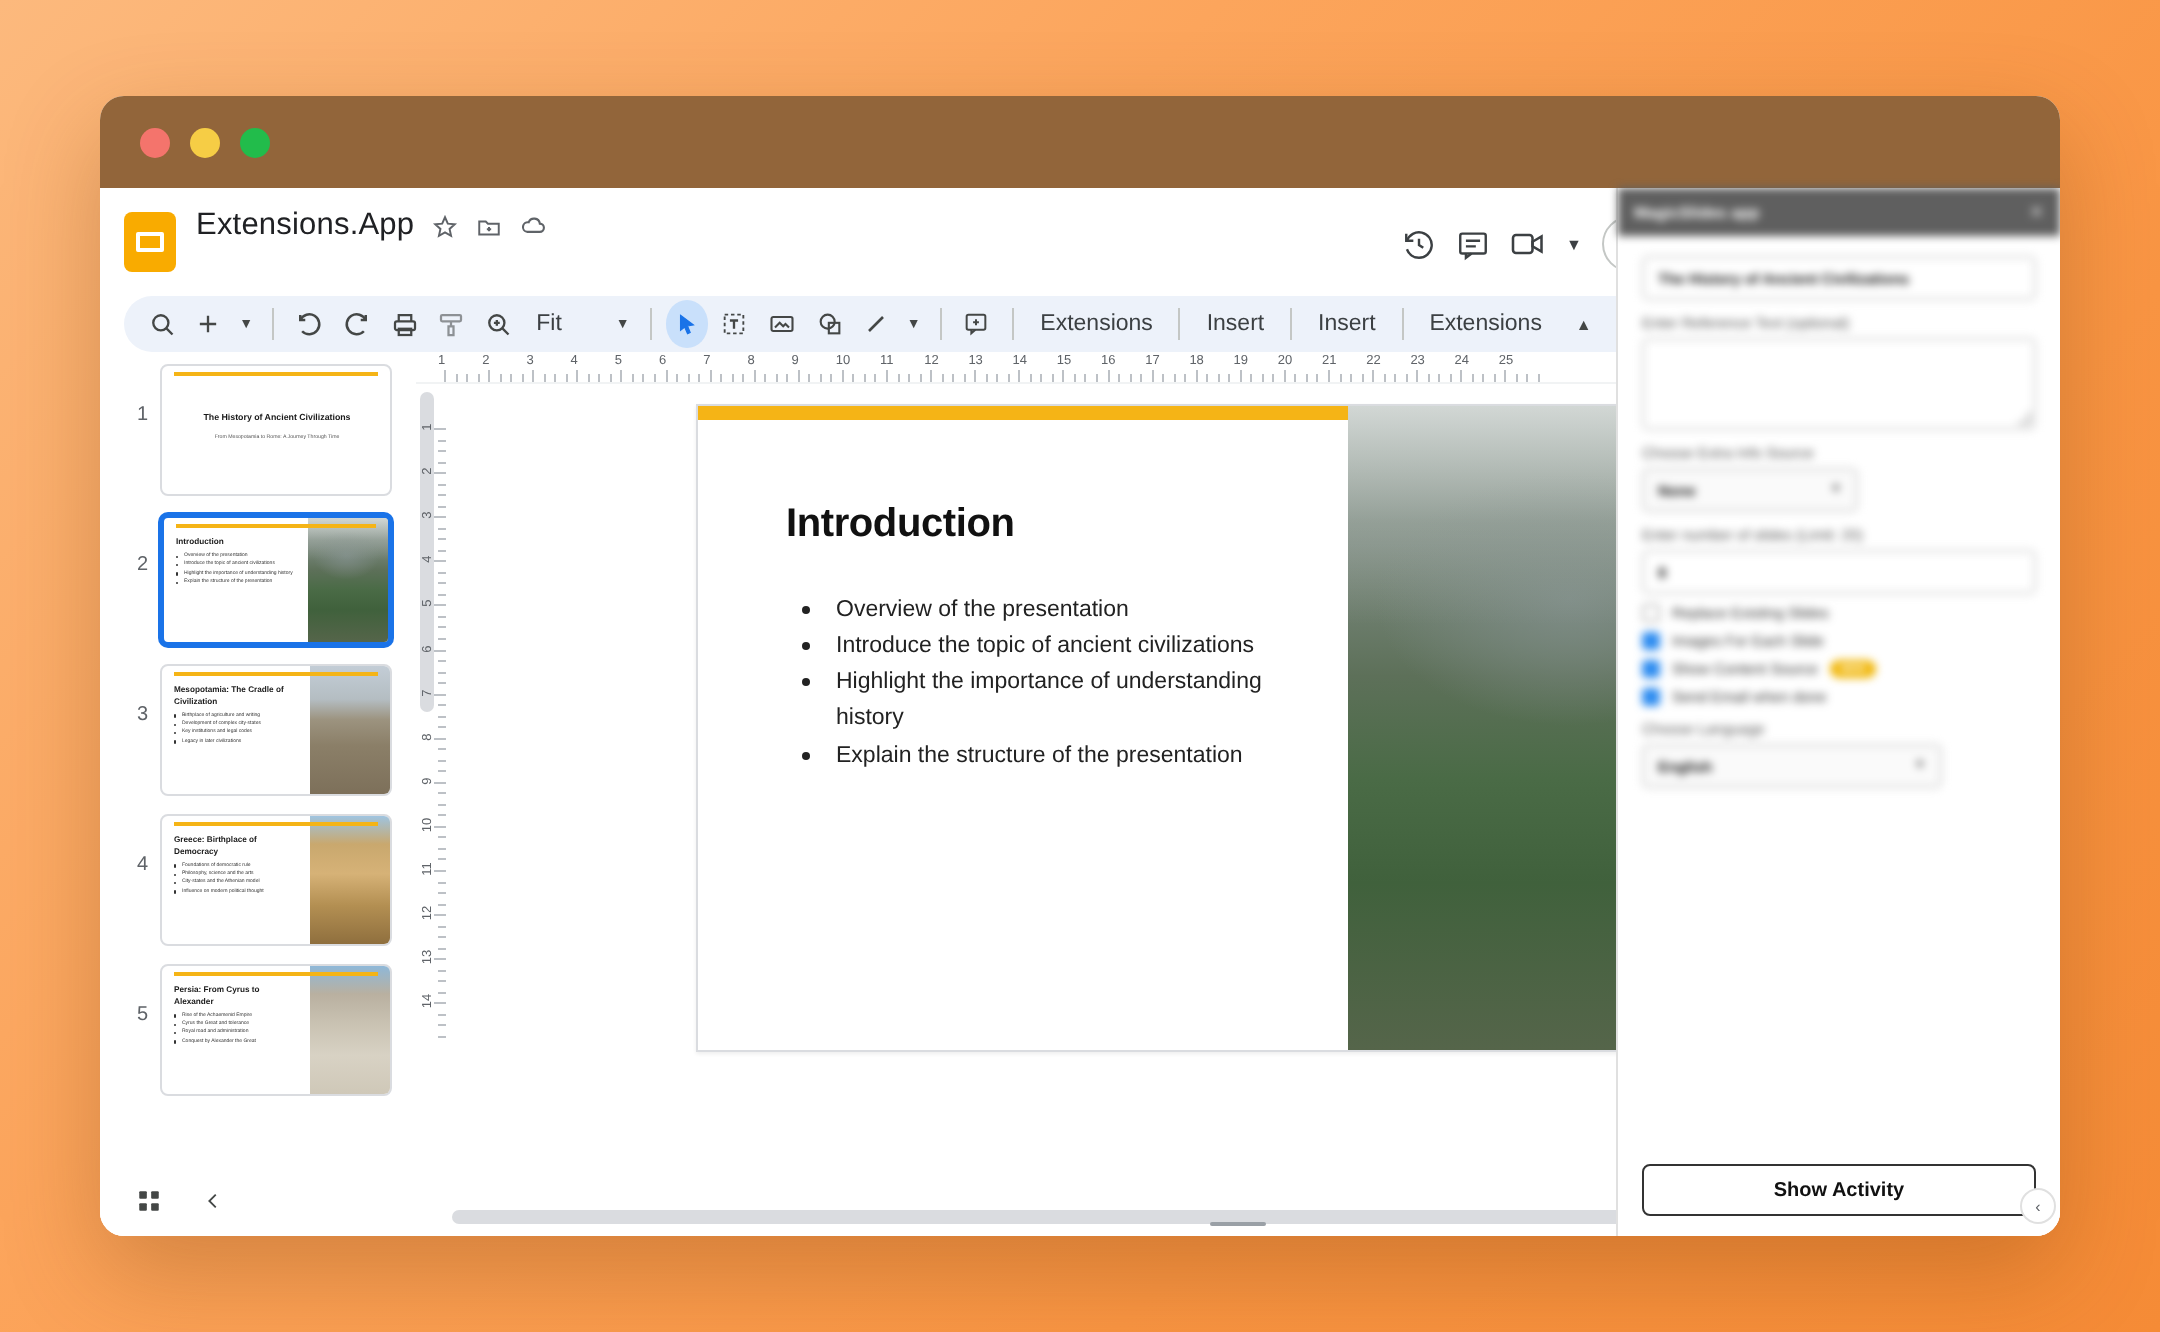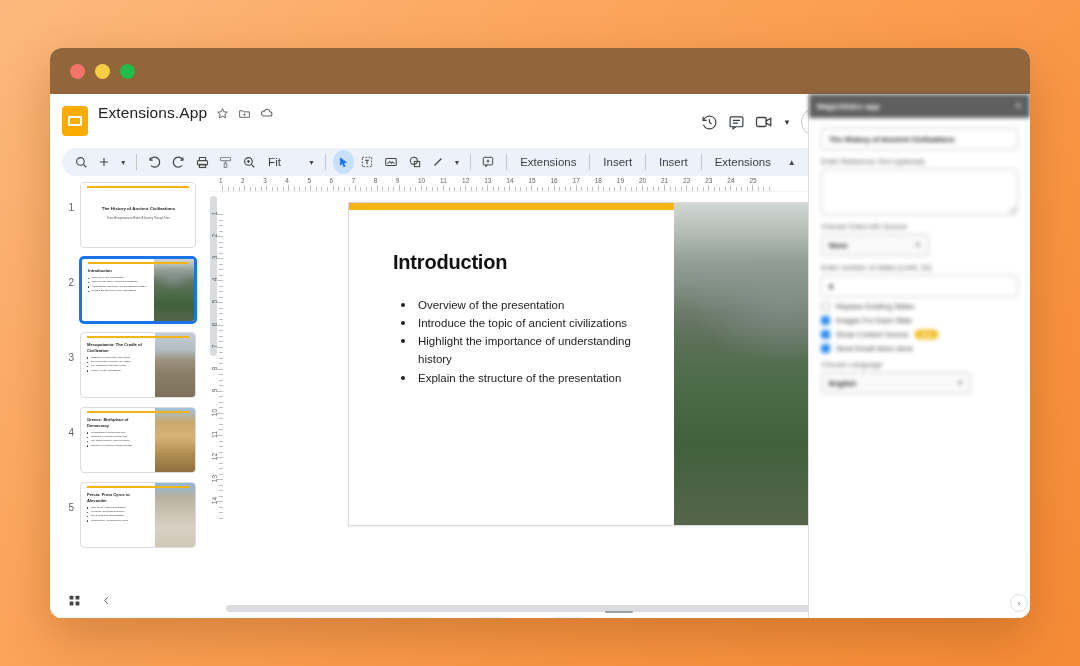--- a/index.html
+++ b/index.html
@@ -750,18 +750,19 @@
             <span class="cbox"></span>
             <span class="ctext">Send Email when done</span>
           </div>
 
           <div class="sb-label">Choose Language</div>
           <div class="sb-select wide">
             <span>English</span>
             <span class="ar">▼</span>
           </div>
         </div>
+        <div class="btn-activity" style="margin-bottom:10px;">Show Activity</div>
         <div class="sb-collapse">‹</div>
       </div>
 
     </div>
   </div>
 </div>
 
 </body></html>

